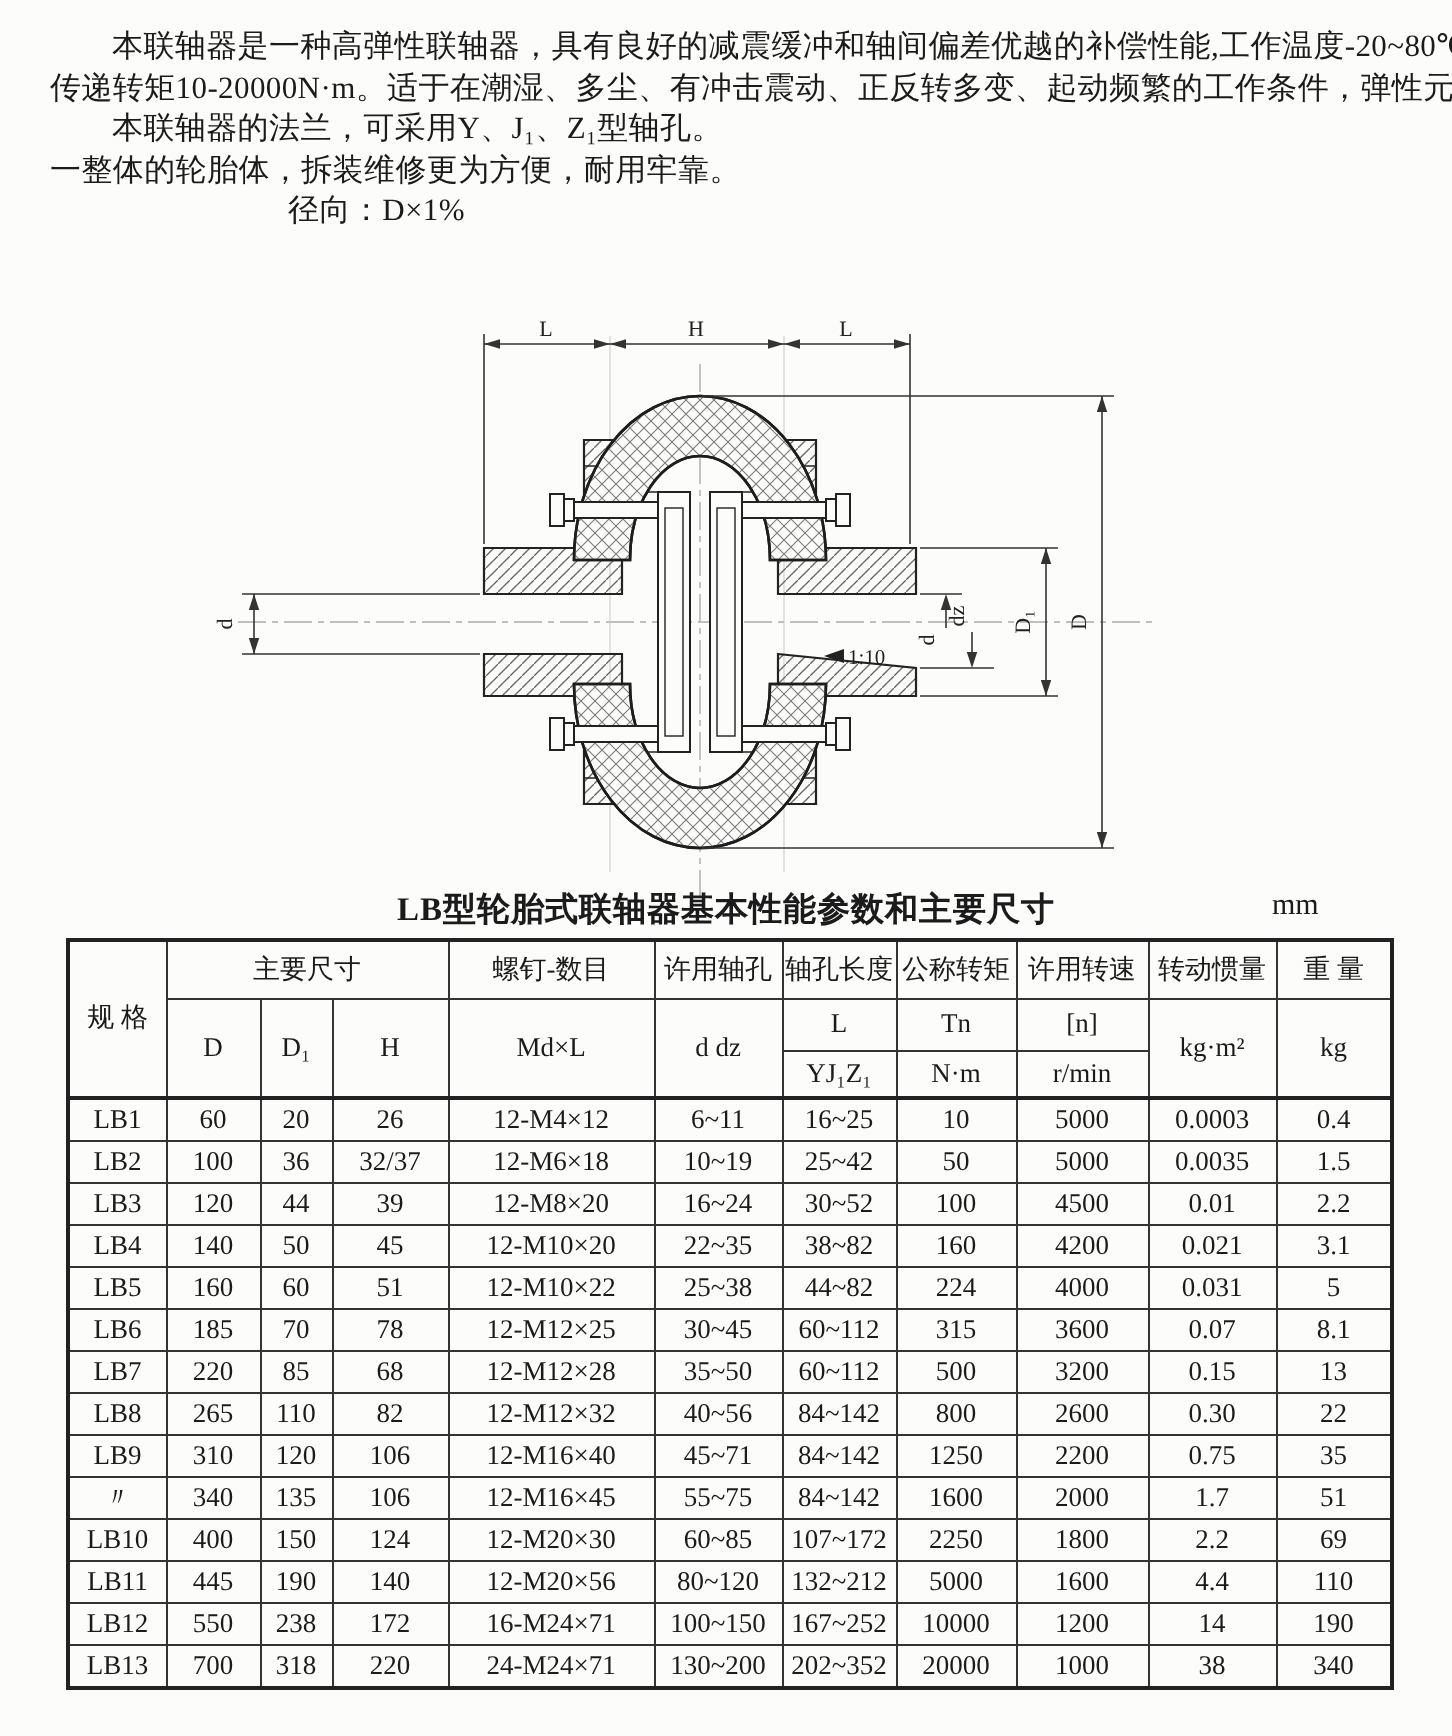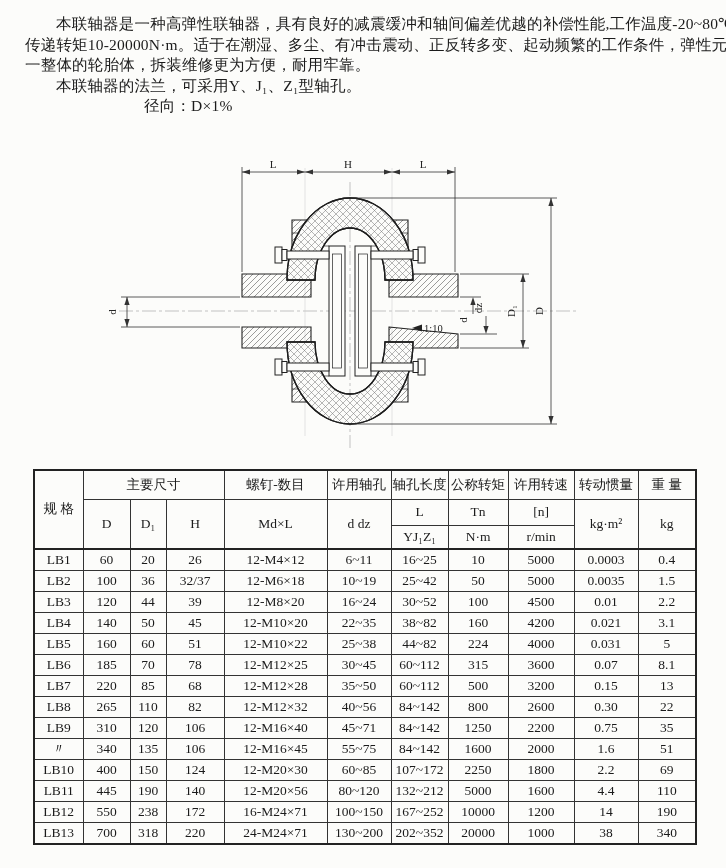--- a/index.html
+++ b/index.html
@@ -40,22 +40,22 @@
   .footnote{position:absolute;left:33px;top:845px;font-size:15px;letter-spacing:0.3px;}
 </style>
 </head>
 <body>
 
 <div class="page">
 
   <div class="intro" id="intro">
       <div class="line em2">本联轴器是一种高弹性联轴器，具有良好的减震缓冲和轴间偏差优越的补偿性能,工作温度-20~80℃，</div>
       <div class="line em0">传递转矩10-20000N·m。适于在潮湿、多尘、有冲击震动、正反转多变、起动频繁的工作条件，弹性元件是</div>
+      <div class="line em2">本联轴器的法兰，可采用Y、J₁、Z₁型轴孔。</div>
       <div class="line em0">一整体的轮胎体，拆装维修更为方便，耐用牢靠。</div>
-      <div class="line em2">本联轴器的法兰，可采用Y、J₁、Z₁型轴孔。</div>
       <div class="line em8">径向：D×1%</div>
     </div>
 
   <div class="diagram">
     <svg width="500" height="292" viewBox="0 0 500 292" xmlns="http://www.w3.org/2000/svg">
       <defs>
         <pattern id="xh" width="7" height="7" patternUnits="userSpaceOnUse">
           <path d="M0,7 L7,0 M0,0 L7,7" stroke="#7a7a7a" stroke-width="0.55"></path>
         </pattern>
         <pattern id="hh" width="6" height="6" patternUnits="userSpaceOnUse">
@@ -180,20 +180,24 @@
         <text x="438" y="153" text-anchor="middle" fill="#222" stroke="none" transform="rotate(-90 438 153)">D</text>
 
         <g fill="#222" stroke="none">
             <polygon points="307,170 317,166.5 317,173.5"></polygon>
           </g>
         <text x="319" y="174" font-size="10.5" fill="#222" stroke="none">1:10</text>
       </g>
     </svg>
   </div>
 
+  <div class="table-title-row">
+    <span class="t">LB型轮胎式联轴器基本性能参数和主要尺寸</span>
+    <span class="unit">mm</span>
+  </div>
 
   <table class="spec">
     <colgroup>
       <col style="width:49px">
         <col style="width:47px">
         <col style="width:36px">
         <col style="width:58px">
       <col style="width:103px">
         <col style="width:64px">
         <col style="width:57px">
@@ -353,21 +357,21 @@
         <tr>
           <td>〃</td>
           <td>340</td>
           <td>135</td>
           <td>106</td>
           <td>12-M16×45</td>
           <td>55~75</td>
           <td>84~142</td>
           <td>1600</td>
           <td>2000</td>
-          <td>1.6</td>
+          <td>1.7</td>
           <td>51</td>
         </tr>
         <tr>
           <td>LB10</td>
           <td>400</td>
           <td>150</td>
           <td>124</td>
           <td>12-M20×30</td>
           <td>60~85</td>
           <td>107~172</td>

